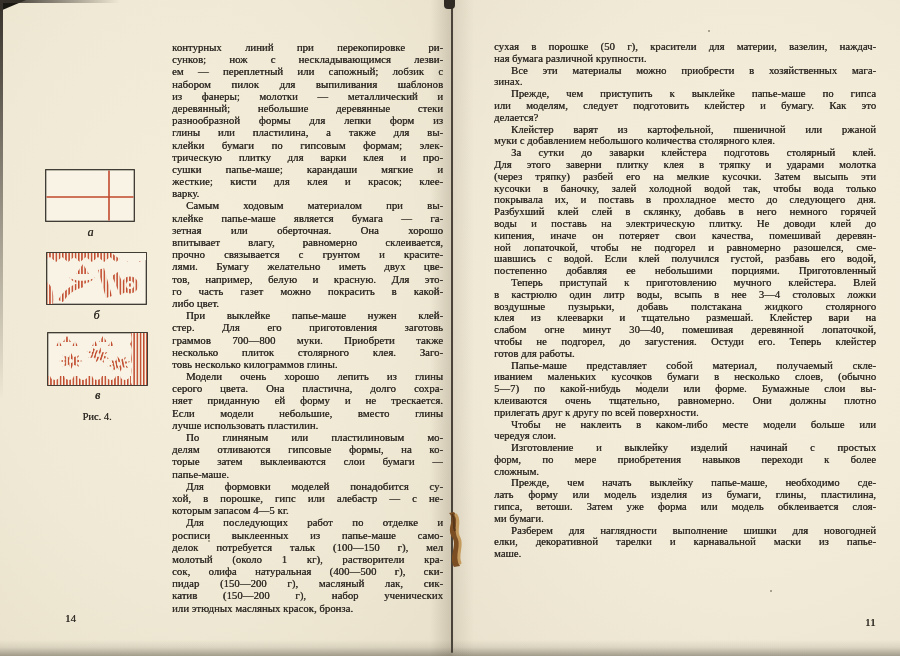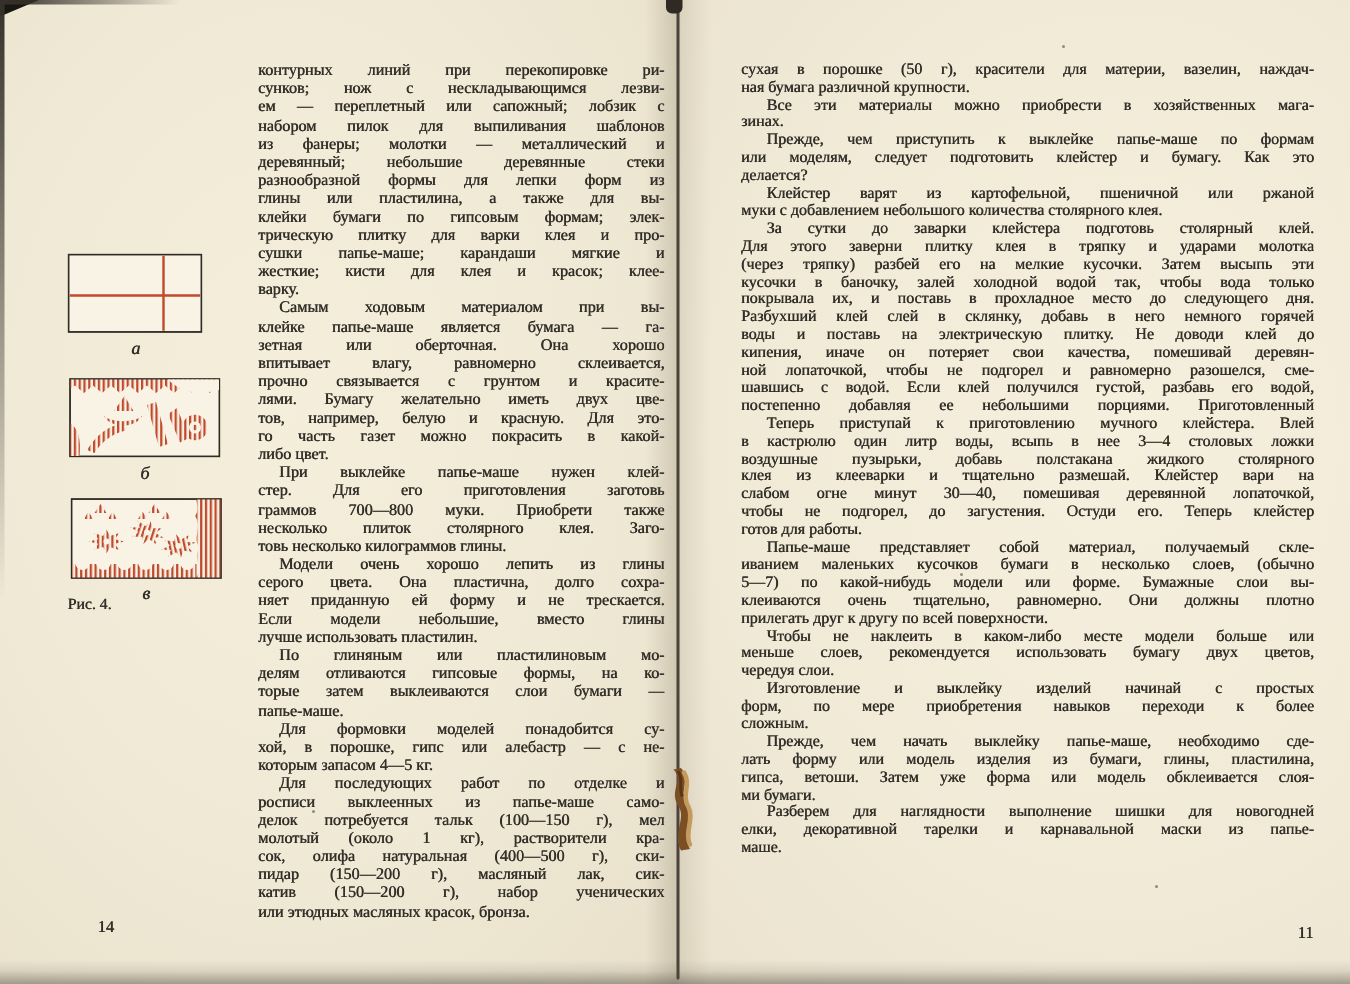--- a/index.html
+++ b/index.html
@@ -30,21 +30,21 @@
   .line{white-space:normal;}
 
   .pagenum{position:absolute;color:var(--ink);font-size:11px;text-shadow:0.3px 0 0 currentColor;margin-left:19px;}
   .pagenum-left{left:46px;top:612px;}
 
   
   .fig{position:absolute;}
   .fig svg{display:block;}
   .figlabel{position:absolute;width:101px;text-align:center;color:var(--ink);
     font-style:italic;font-size:12px;text-shadow:0.3px 0 0 currentColor;}
-  .figcaption{position:absolute;left:45px;top:398px;width:104px;text-align:left;
+  .figcaption{position:absolute;left:45px;top:411px;width:104px;text-align:center;
     color:var(--ink);font-size:10.5px;text-shadow:0.3px 0 0 currentColor;}
 
   .pat-bg{fill:#f7f2e3;}
   .pat-fg{fill:var(--accent);}
   .frame{fill:#f8f3e4;stroke:#2e2a24;stroke-width:1.2;}
   .redline{stroke:var(--accent);stroke-width:1.6;}
   .striped1{fill:url(#pstr1);}
   .striped2{fill:url(#pstr2);}
   .bgfill{fill:#f8f3e4;}
 
@@ -192,21 +192,21 @@
 
     <div class="pagenum pagenum-left">14</div>
   </div>
 
   <div class="page page-right">
     <div class="textcol textcol-right" id="right-text" style="left:42px;top:41px;">
         <div class="line">сухая в порошке (50 г), красители для материи, вазелин, наждач-</div>
         <div class="line last">ная бумага различной крупности.</div>
         <div class="line indent-r">Все эти материалы можно приобрести в хозяйственных мага-</div>
         <div class="line last">зинах.</div>
-        <div class="line indent-r">Прежде, чем приступить к выклейке папье-маше по формам</div>
+        <div class="line indent-r">Прежде, чем приступить к выклейке папье-маше по гипса</div>
         <div class="line">или моделям, следует подготовить клейстер и бумагу. Как это</div>
         <div class="line last">делается?</div>
         <div class="line indent-r">Клейстер варят из картофельной, пшеничной или ржаной</div>
         <div class="line last">муки с добавлением небольшого количества столярного клея.</div>
         <div class="line indent-r">За сутки до заварки клейстера подготовь столярный клей.</div>
         <div class="line">Для этого заверни плитку клея в тряпку и ударами молотка</div>
         <div class="line">(через тряпку) разбей его на мелкие кусочки. Затем высыпь эти</div>
         <div class="line">кусочки в баночку, залей холодной водой так, чтобы вода только</div>
         <div class="line">покрывала их, и поставь в прохладное место до следующего дня.</div>
         <div class="line">Разбухший клей слей в склянку, добавь в него немного горячей</div>
@@ -221,21 +221,20 @@
         <div class="line">клея из клееварки и тщательно размешай. Клейстер вари на</div>
         <div class="line">слабом огне минут 30—40, помешивая деревянной лопаточкой,</div>
         <div class="line">чтобы не подгорел, до загустения. Остуди его. Теперь клейстер</div>
         <div class="line last">готов для работы.</div>
         <div class="line indent-r">Папье-маше представляет собой материал, получаемый скле-</div>
         <div class="line">иванием маленьких кусочков бумаги в несколько слоев, (обычно</div>
         <div class="line">5—7) по какой-нибудь модели или форме. Бумажные слои вы-</div>
         <div class="line">клеиваются очень тщательно, равномерно. Они должны плотно</div>
         <div class="line last">прилегать друг к другу по всей поверхности.</div>
         <div class="line indent-r">Чтобы не наклеить в каком-либо месте модели больше или</div>
-        <div class="line">меньше слоев, рекомендуется использовать бумагу двух цветов,</div>
         <div class="line last">чередуя слои.</div>
         <div class="line indent-r">Изготовление и выклейку изделий начинай с простых</div>
         <div class="line">форм, по мере приобретения навыков переходи к более</div>
         <div class="line last">сложным.</div>
         <div class="line indent-r">Прежде, чем начать выклейку папье-маше, необходимо сде-</div>
         <div class="line">лать форму или модель изделия из бумаги, глины, пластилина,</div>
         <div class="line">гипса, ветоши. Затем уже форма или модель обклеивается слоя-</div>
         <div class="line last">ми бумаги.</div>
         <div class="line indent-r">Разберем для наглядности выполнение шишки для новогодней</div>
         <div class="line">елки, декоративной тарелки и карнавальной маски из папье-</div>

